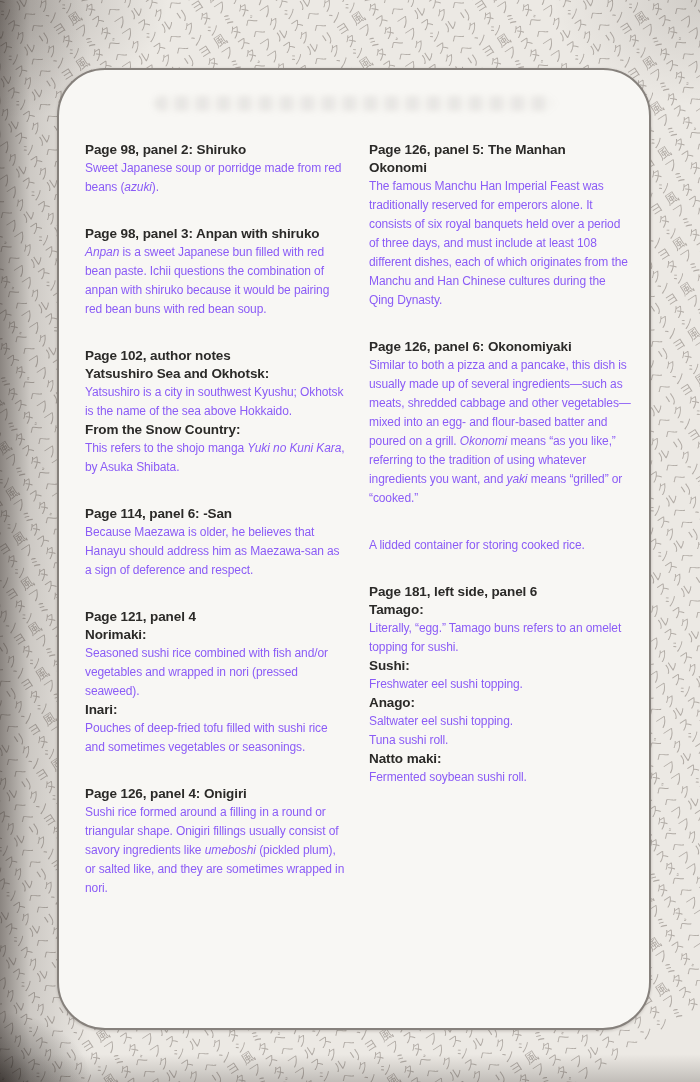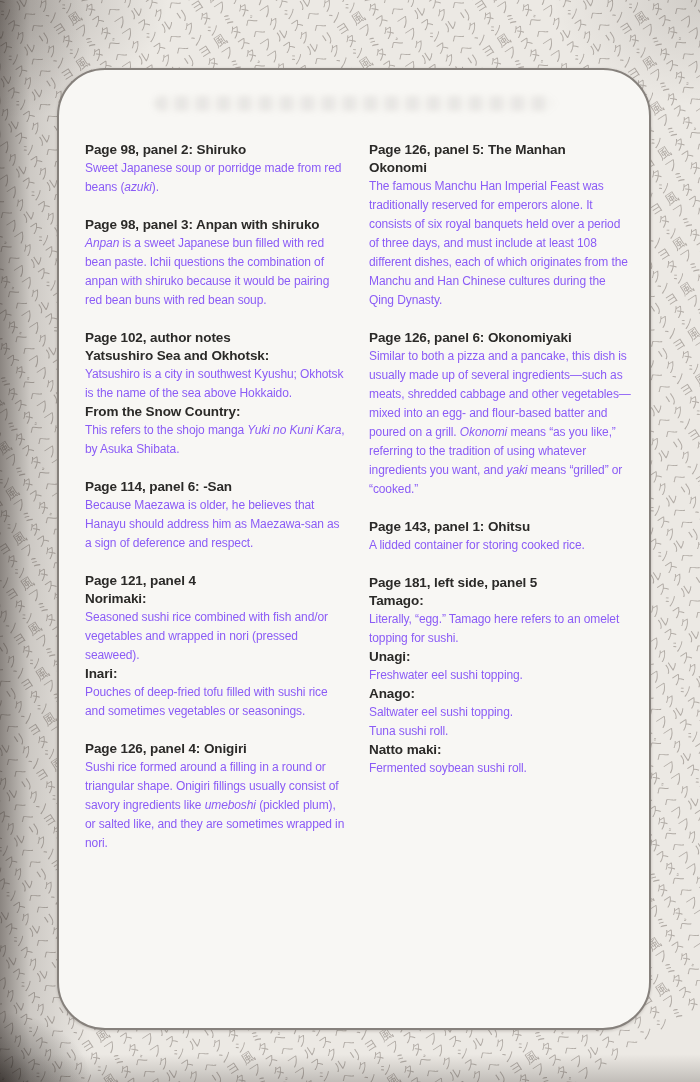--- a/index.html
+++ b/index.html
@@ -60,21 +60,21 @@
   }
   .cols{
     position:absolute;
     left:0;top:0;right:0;
     padding:71px 10px 0 26px;
     display:flex;
     gap:20px;
     box-sizing:border-box;
   }
   .col{width:264px;flex:0 0 264px;}
-  .section{margin-top:19px;}
+  .section{margin-top:28px;}
   .section:first-child{margin-top:0;}
   .h,.sub{
     font-weight:bold;
     font-size:13.5px;
     line-height:18px;
     color:#2b2a28;
     letter-spacing:-0.1px;
   }
   .p{
     font-size:12px;
@@ -128,30 +128,29 @@
       <div class="col">
           <div class="section">
             <div class="h"><span>Page 126, panel 5: The Manhan</span><br><span>Okonomi</span></div>
             <div class="p"><span>The famous Manchu Han Imperial Feast was traditionally reserved for emperors alone. It consists of six royal banquets held over a period of three days, and must include at least 108 different dishes, each of which originates from the Manchu and Han Chinese cultures during the Qing Dynasty.</span></div>
           </div>
           <div class="section">
             <div class="h"><span>Page 126, panel 6: Okonomiyaki</span></div>
             <div class="p"><span>Similar to both a pizza and a pancake, this dish is usually made up of several ingredients—such as meats, shredded cabbage and other vegetables—mixed into an egg- and flour-based batter and poured on a grill. </span><span class="it">Okonomi</span><span> means “as you like,” referring to the tradition of using whatever ingredients you want, and </span><span class="it">yaki</span><span> means “grilled” or “cooked.”</span></div>
           </div>
           <div class="section">
-            <div class="h"><span>Page 143, panel 1: Ohitsu</span></div>
             <div class="p"><span>A lidded container for storing cooked rice.</span></div>
           </div>
           <div class="section">
           </div>
           <div class="section">
-            <div class="h"><span>Page 181, left side, panel 5</span></div>
+            <div class="h"><span>Page 181, left side, panel 6</span></div>
             <div class="sub"><span>Tamago:</span></div>
-            <div class="p"><span>Literally, “egg.” Tamago here refers to an omelet topping for sushi.</span></div>
-            <div class="sub"><span>Unagi:</span></div>
+            <div class="p"><span>Literally, “egg.” Tamago buns refers to an omelet topping for sushi.</span></div>
+            <div class="sub"><span>Sushi:</span></div>
             <div class="p"><span>Freshwater eel sushi topping.</span></div>
             <div class="sub"><span>Anago:</span></div>
             <div class="p"><span>Saltwater eel sushi topping.</span></div>
             <div class="p"><span>Tuna sushi roll.</span></div>
             <div class="sub"><span>Natto maki:</span></div>
             <div class="p"><span>Fermented soybean sushi roll.</span></div>
           </div>
         </div>
     </div>
   </div>

